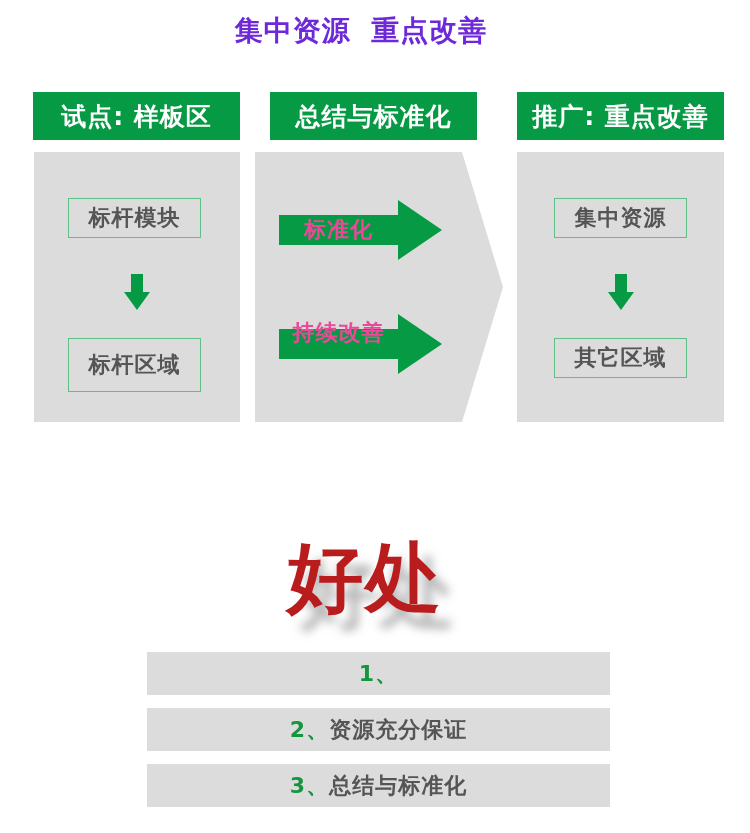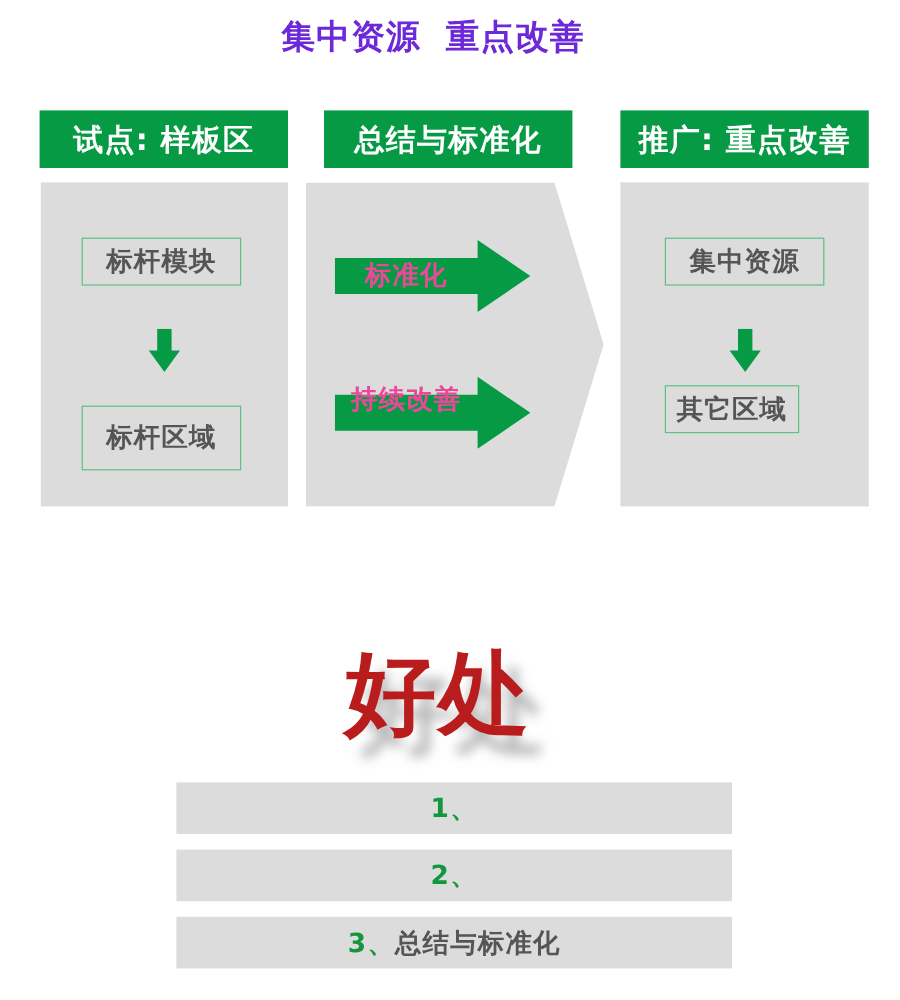--- a/index.html
+++ b/index.html
@@ -70,26 +70,27 @@
 <svg class="abs rarrow" style="left:279px;top:314px;" viewBox="0 0 163 60">
   <polygon points="0,15 119,15 119,0 163,30 119,60 119,45 0,45" fill="#069a44"></polygon>
 </svg>
 <div class="abs rlabel" style="left:279px;top:318px;width:119px;">持续改善</div>
 
 <div class="abs panel" style="left:517px;width:207px;"></div>
 <div class="abs box" style="left:554px;top:198px;width:133px;height:40px;">集中资源</div>
 <svg class="abs downarrow" style="left:608px;top:274px;" viewBox="0 0 26 36">
   <polygon points="7,0 19,0 19,18 26,18 13,36 0,18 7,18" fill="#069a44"></polygon>
 </svg>
-<div class="abs box" style="left:554px;top:321px;width:112px;height:40px;">其它区域</div>
+<div class="abs box" style="left:554px;top:338px;width:133px;height:40px;">其它区域</div>
 
 <div class="abs big">好处</div>
 
 <div class="abs bar" style="top:652px;">
   <span class="num">1、</span>
 </div>
 <div class="abs bar" style="top:708px;">
   <span class="num">2、</span>
+    <span>资源充分保证</span>
 </div>
 <div class="abs bar" style="top:764px;">
   <span class="num">3、</span>
     <span>总结与标准化</span>
 </div>
 
 </body></html>

